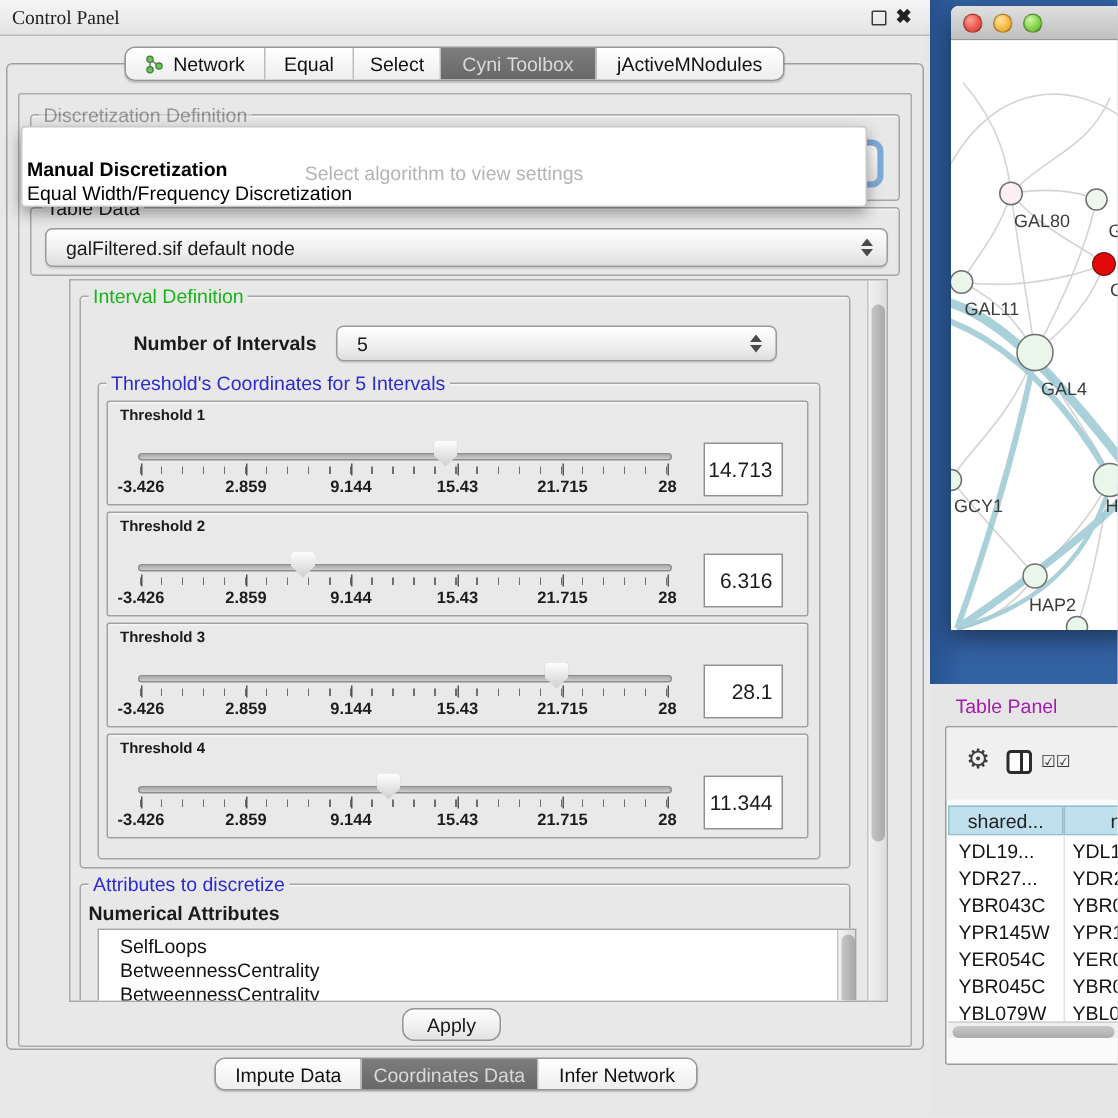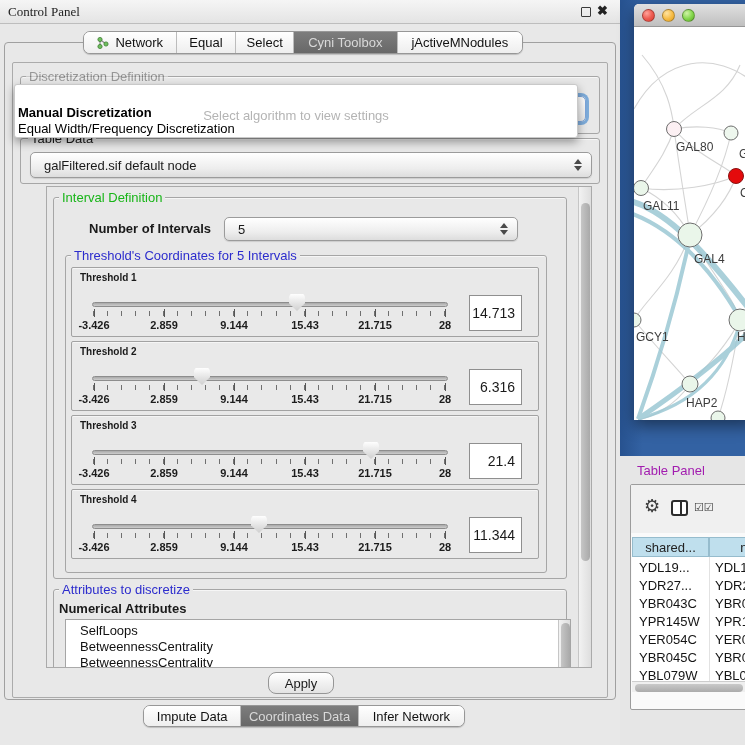--- a/index.html
+++ b/index.html
@@ -260,21 +260,21 @@
         <div class="mtick" style="left:162px"></div>
         <div class="mtick" style="left:233px"></div>
         <div class="mtick" style="left:303px"></div>
         <div class="mtick" style="left:373px"></div>
       <div class="sl-label" style="left:22px">-3.426</div>
       <div class="sl-label" style="left:92px">2.859</div>
       <div class="sl-label" style="left:162px">9.144</div>
       <div class="sl-label" style="left:233px">15.43</div>
       <div class="sl-label" style="left:303px">21.715</div>
       <div class="sl-label" style="left:373px">28</div>
-      <div class="valbox">21.4</div>
+      <div class="valbox">28.1</div>
     </div>
 
     <div class="thr-panel" style="top:302px">
       <div class="thr-title">Threshold 4</div>
       <div class="sl-track"></div>
       <div class="sl-thumb" style="left:179px"></div>
       <div class="sl-ticks"></div>
       <div class="mtick" style="left:22px"></div>
         <div class="mtick" style="left:92px"></div>
         <div class="mtick" style="left:162px"></div>

